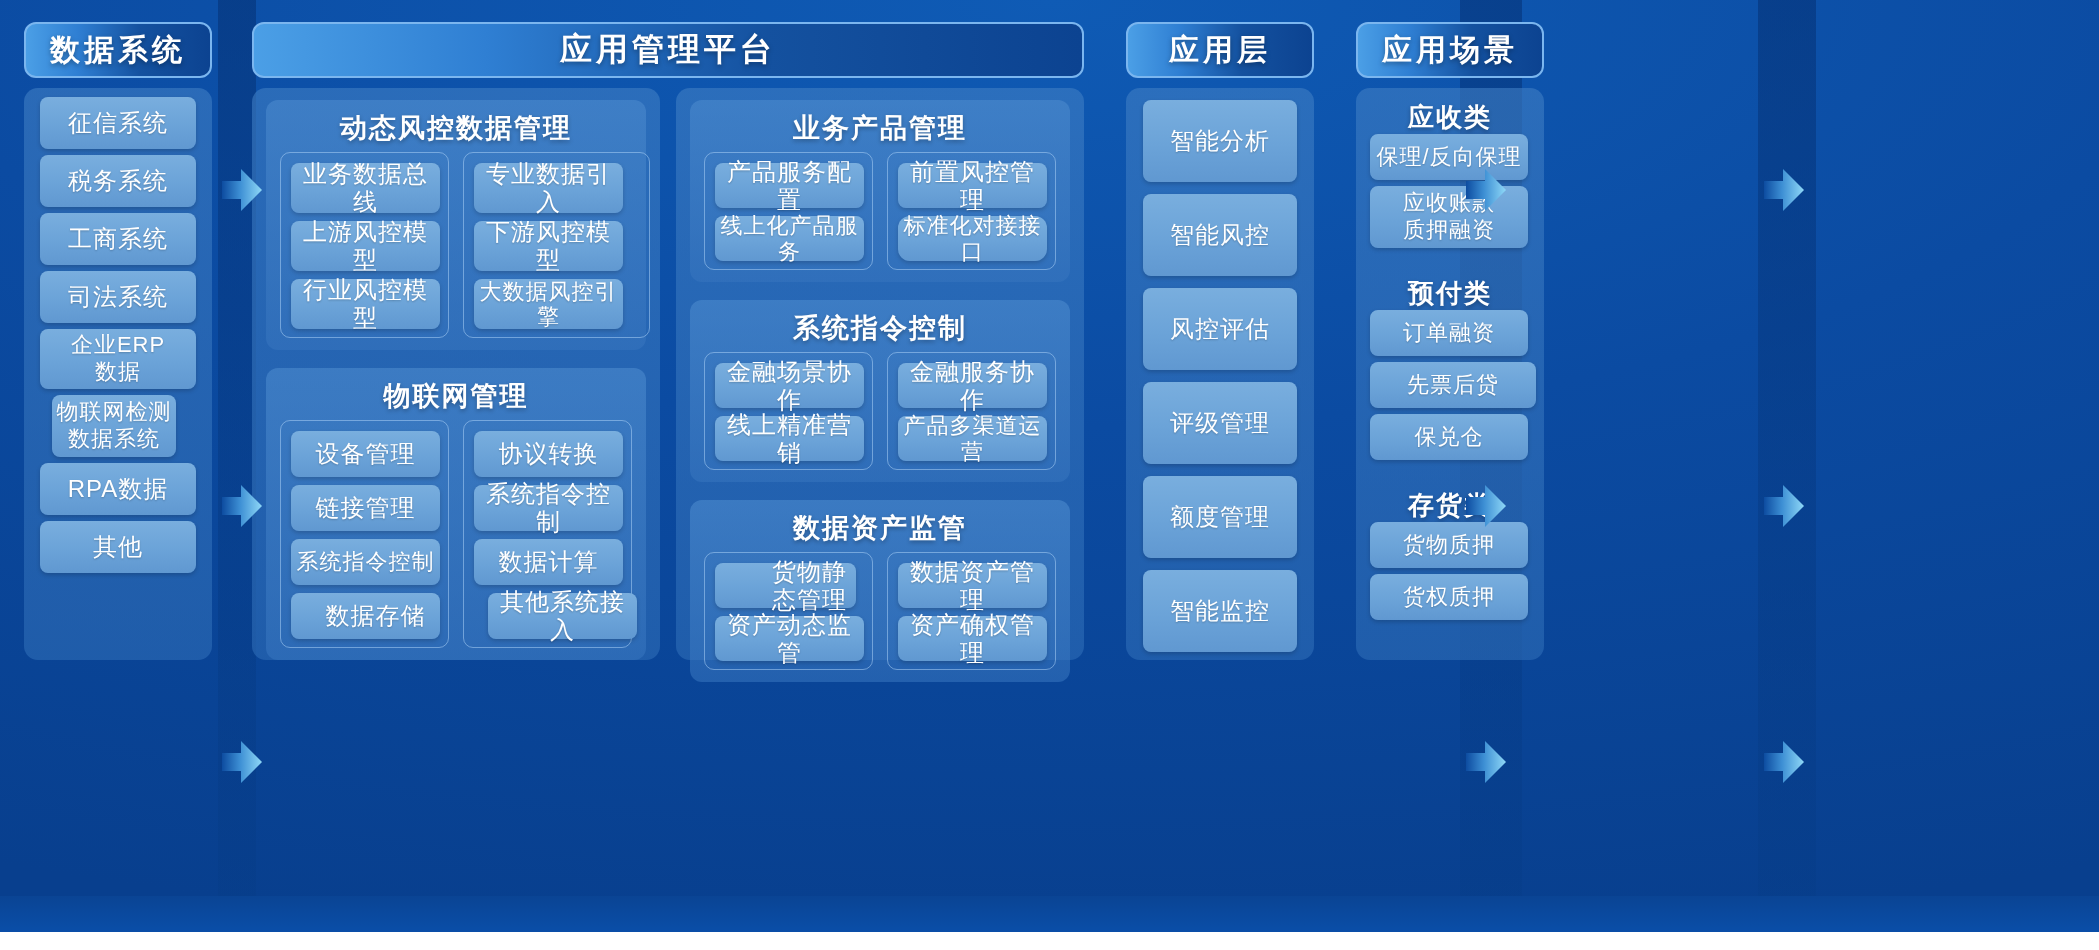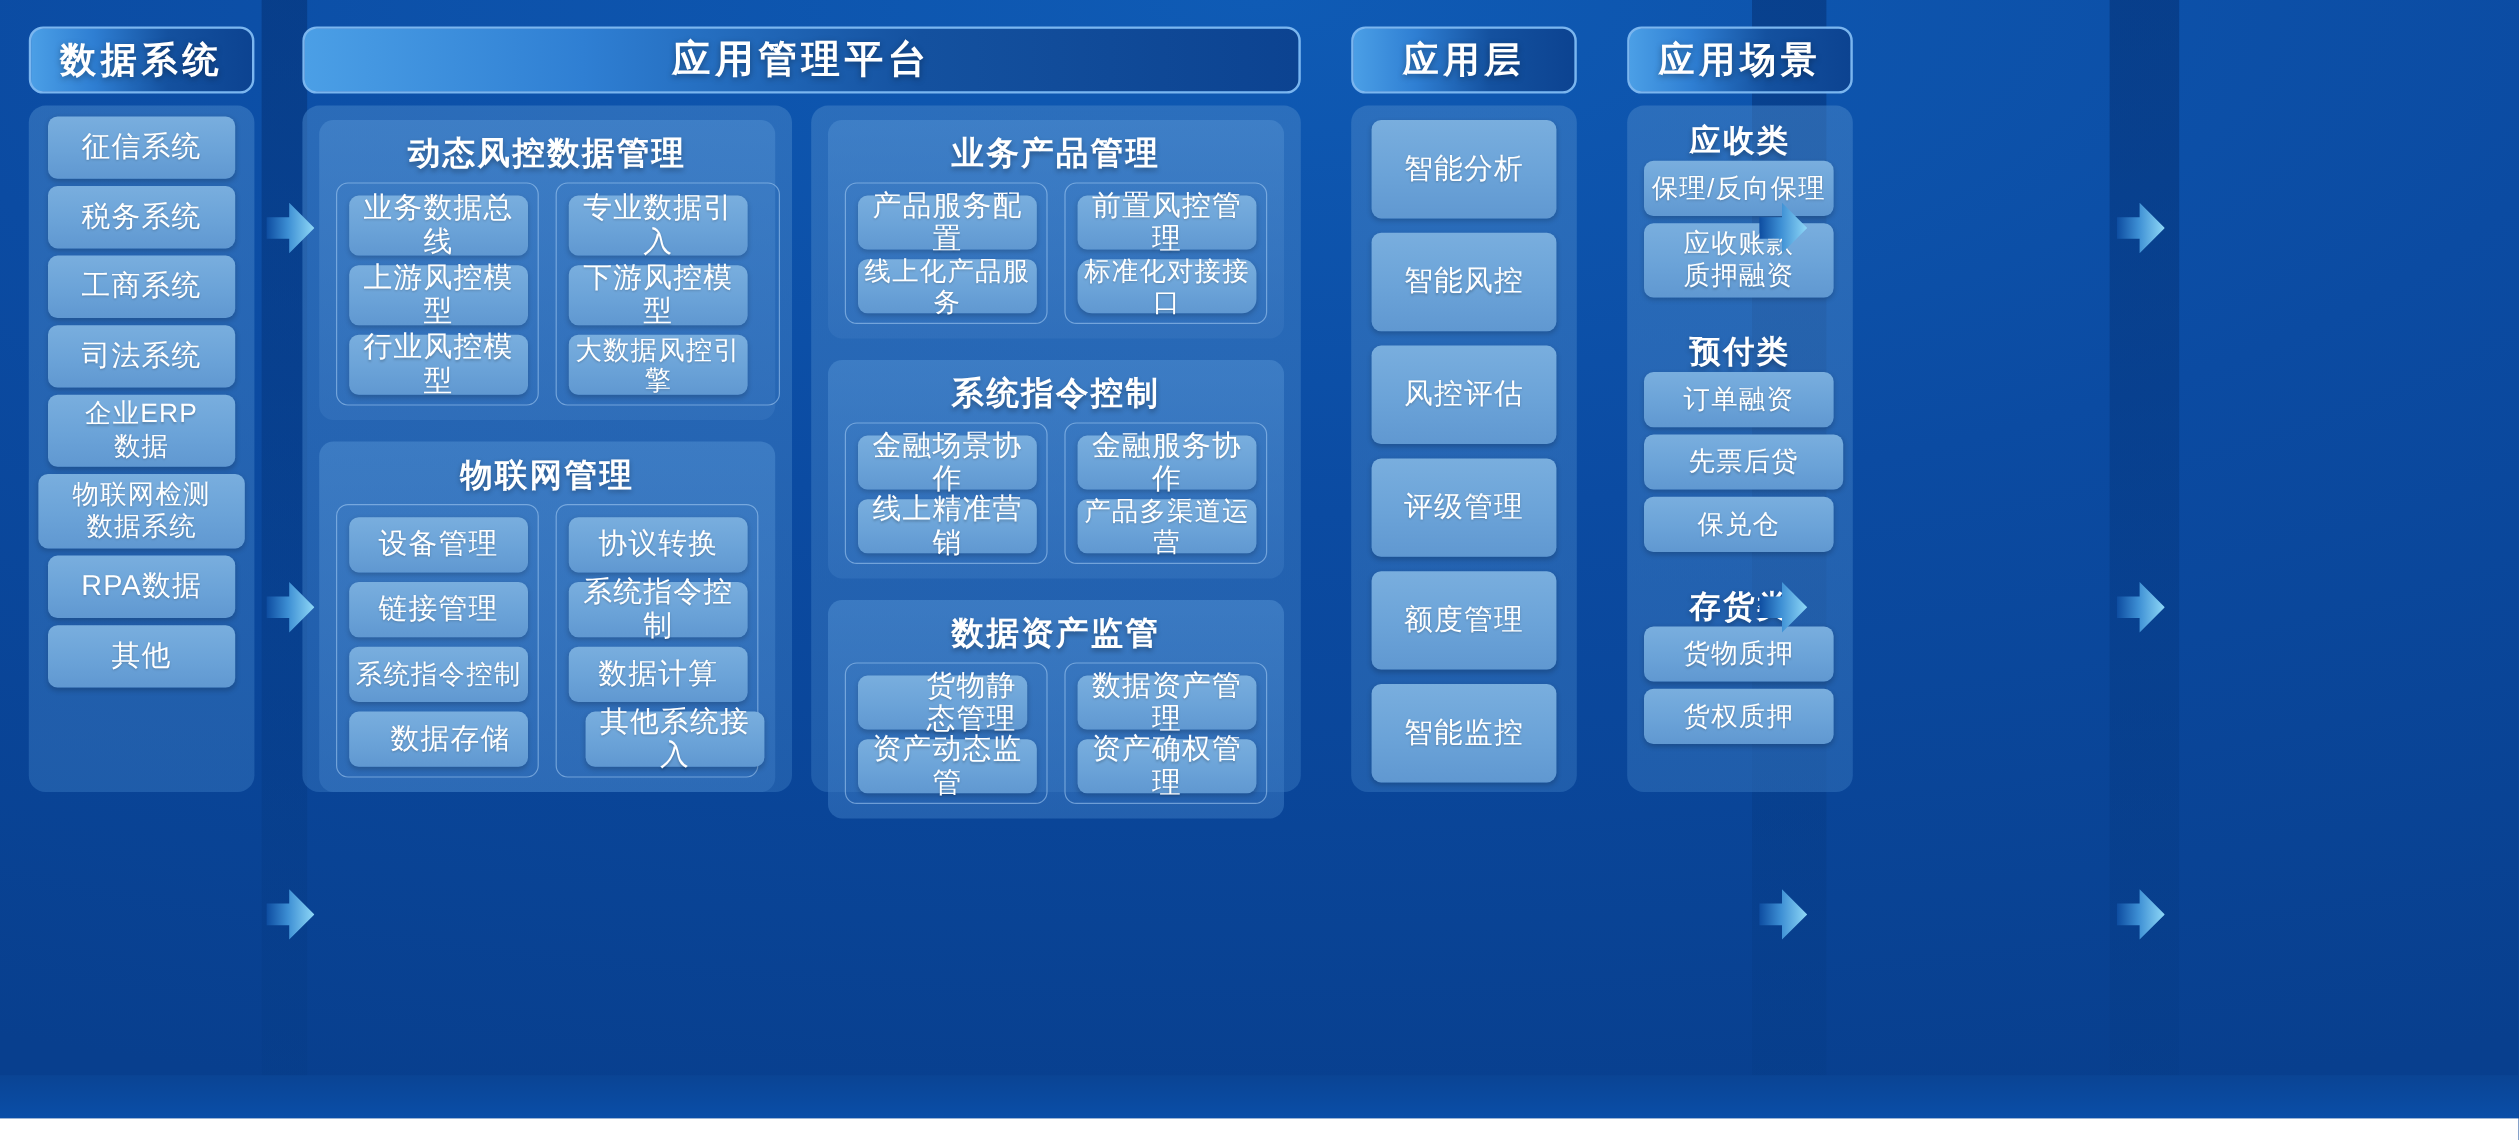--- a/index.html
+++ b/index.html
@@ -116,21 +116,21 @@
   </div>
 
   <div class="panel" style="left:24px;top:88px;width:188px;height:572px;"></div>
 
   <div id="col1-tiles">
       <div class="tile" style="left: 40px; width: 156px; top: 97px; height: 52px;">征信系统</div>
       <div class="tile" style="left: 40px; width: 156px; top: 155px; height: 52px;">税务系统</div>
       <div class="tile" style="left: 40px; width: 156px; top: 213px; height: 52px;">工商系统</div>
       <div class="tile" style="left: 40px; width: 156px; top: 271px; height: 52px;">司法系统</div>
       <div class="tile two sm" style="left: 40px; width: 156px; top: 329px; height: 60px;">企业ERP<br>数据</div>
-      <div class="tile two sm" style="left: 32px; width: 172px; top: 395px; height: 62px;">物联网检测<br>数据系统</div>
+      <div class="tile two sm" style="left: 52px; width: 124px; top: 395px; height: 62px;">物联网检测<br>数据系统</div>
       <div class="tile" style="left: 40px; width: 156px; top: 463px; height: 52px;">RPA数据</div>
       <div class="tile" style="left: 40px; width: 156px; top: 521px; height: 52px;">其他</div>
     </div>
 
   <div class="pill grad" style="left:252px;top:22px;width:832px;height:56px;font-size:32px;">
     <span>应用管理平台</span>
   </div>
 
   <div class="panel" style="left:252px;top:88px;width:408px;height:572px;"></div>
   <div class="panel" style="left:676px;top:88px;width:408px;height:572px;"></div>

